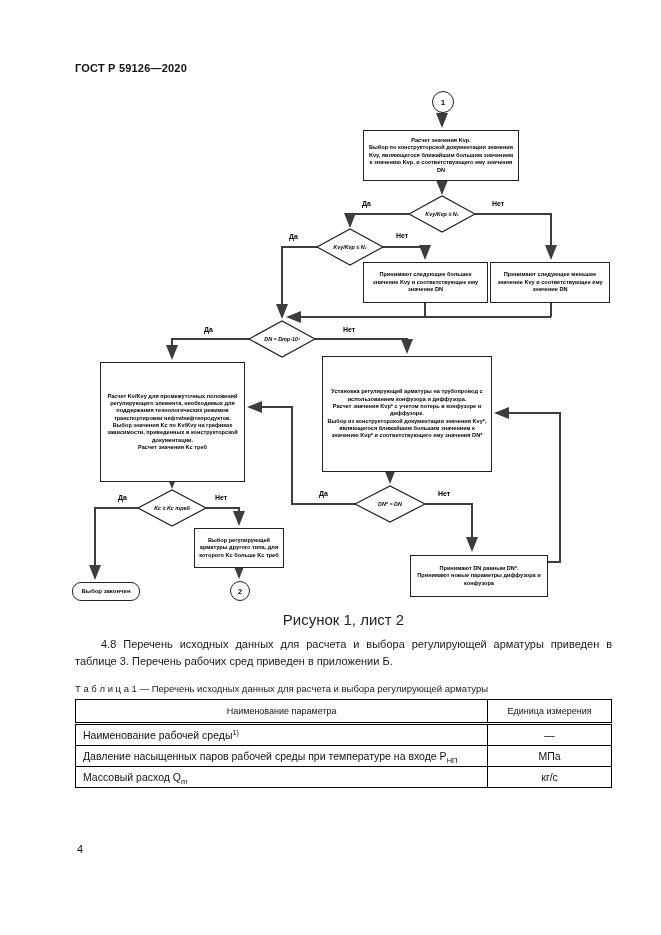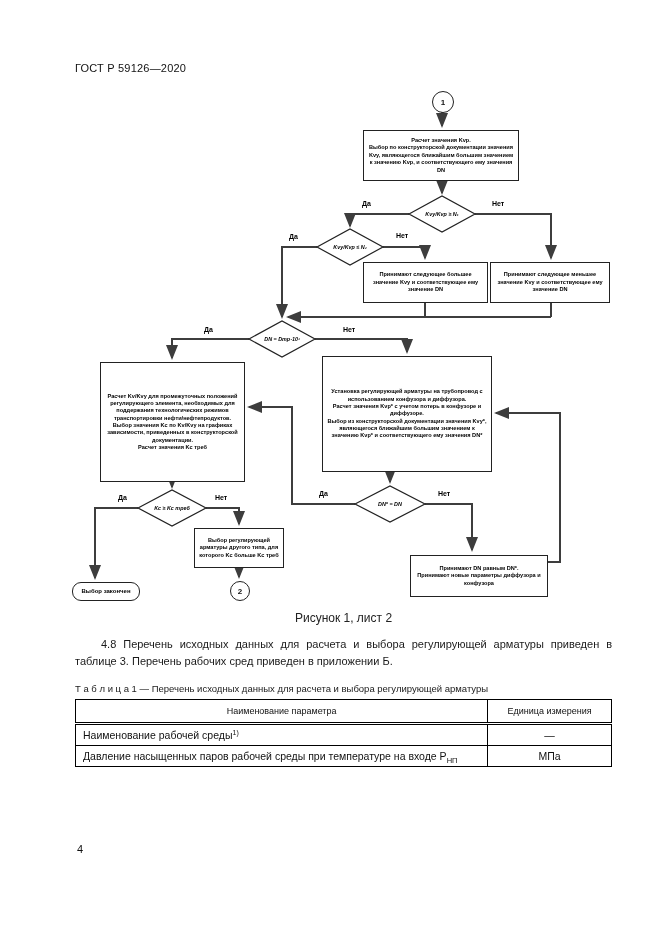--- a/index.html
+++ b/index.html
@@ -2,21 +2,21 @@
 <html><head>
 <meta charset="utf-8">
 <style>
   html,body{margin:0;padding:0;background:#e8e8e8;}
   .page{
     position:relative;width:661px;height:935px;background:#ffffff;
     font-family:"Liberation Sans",sans-serif;color:#111;overflow:hidden;
     margin:0 auto;
   }
   .abs{position:absolute;}
-  .doc-header{left:75px;top:62px;font-size:11px;font-weight:normal;letter-spacing:.2px;}
+  .doc-header{left:75px;top:62px;font-size:11px;font-weight:bold;letter-spacing:.2px;}
   .page-num{left:77px;top:843px;font-size:11px;}
   
   svg.flow{position:absolute;left:0;top:0;z-index:1;}
   .node{
     position:absolute;z-index:2;background:#fff;border:1px solid #222;
     display:flex;align-items:center;justify-content:center;
     font-size:5.6px;font-weight:600;line-height:1.32;text-align:center;
     padding:2px 3px;box-sizing:border-box;white-space:pre-line;color:#000;
   }
   .dtext{
@@ -24,21 +24,21 @@
     font-size:5.4px;font-weight:700;font-style:italic;text-align:center;color:#000;
   }
   .term{border-radius:9px;font-size:6px;padding:1px 2px;}
   .conn{
     position:absolute;z-index:2;border:1px solid #222;border-radius:50%;background:#fff;
     display:flex;align-items:center;justify-content:center;font-size:8px;font-weight:bold;
   }
   .yn{
     position:absolute;z-index:2;font-size:7px;font-weight:700;color:#000;
   }
-  .fig-caption{left:75px;top:611px;width:537px;text-align:center;font-size:12px;color:#222;}
+  .fig-caption{left:75px;top:611px;width:537px;text-align:center;font-size:15px;color:#222;}
   .para{
     left:75px;top:636px;width:537px;font-size:11px;line-height:1.5;
     text-align:justify;text-indent:26px;color:#1a1a1a;
   }
   .tbl-caption{left:75px;top:683px;width:537px;font-size:9.5px;color:#1a1a1a;}
   table.t1{
     position:absolute;left:75px;top:699px;width:537px;border-collapse:collapse;
     font-size:10.5px;color:#111;
   }
   table.t1 th,table.t1 td{border:1px solid #000;}
@@ -156,18 +156,22 @@
     </thead>
     <tbody>
       <tr>
         <td class="p"><span>Наименование рабочей среды</span><sup class="fn">1)</sup></td>
         <td class="u">—</td>
       </tr>
       <tr>
         <td class="p"><span>Давление насыщенных паров рабочей среды при температуре на входе Р</span><sub class="sb">НП</sub></td>
         <td class="u">МПа</td>
       </tr>
+      <tr>
+        <td class="p"><span>Массовый расход Q</span><sub class="sb">m</sub></td>
+        <td class="u">кг/с</td>
+      </tr>
     </tbody>
   </table>
 
   <div class="abs page-num">4</div>
 
 </div>
 
 </body></html>

